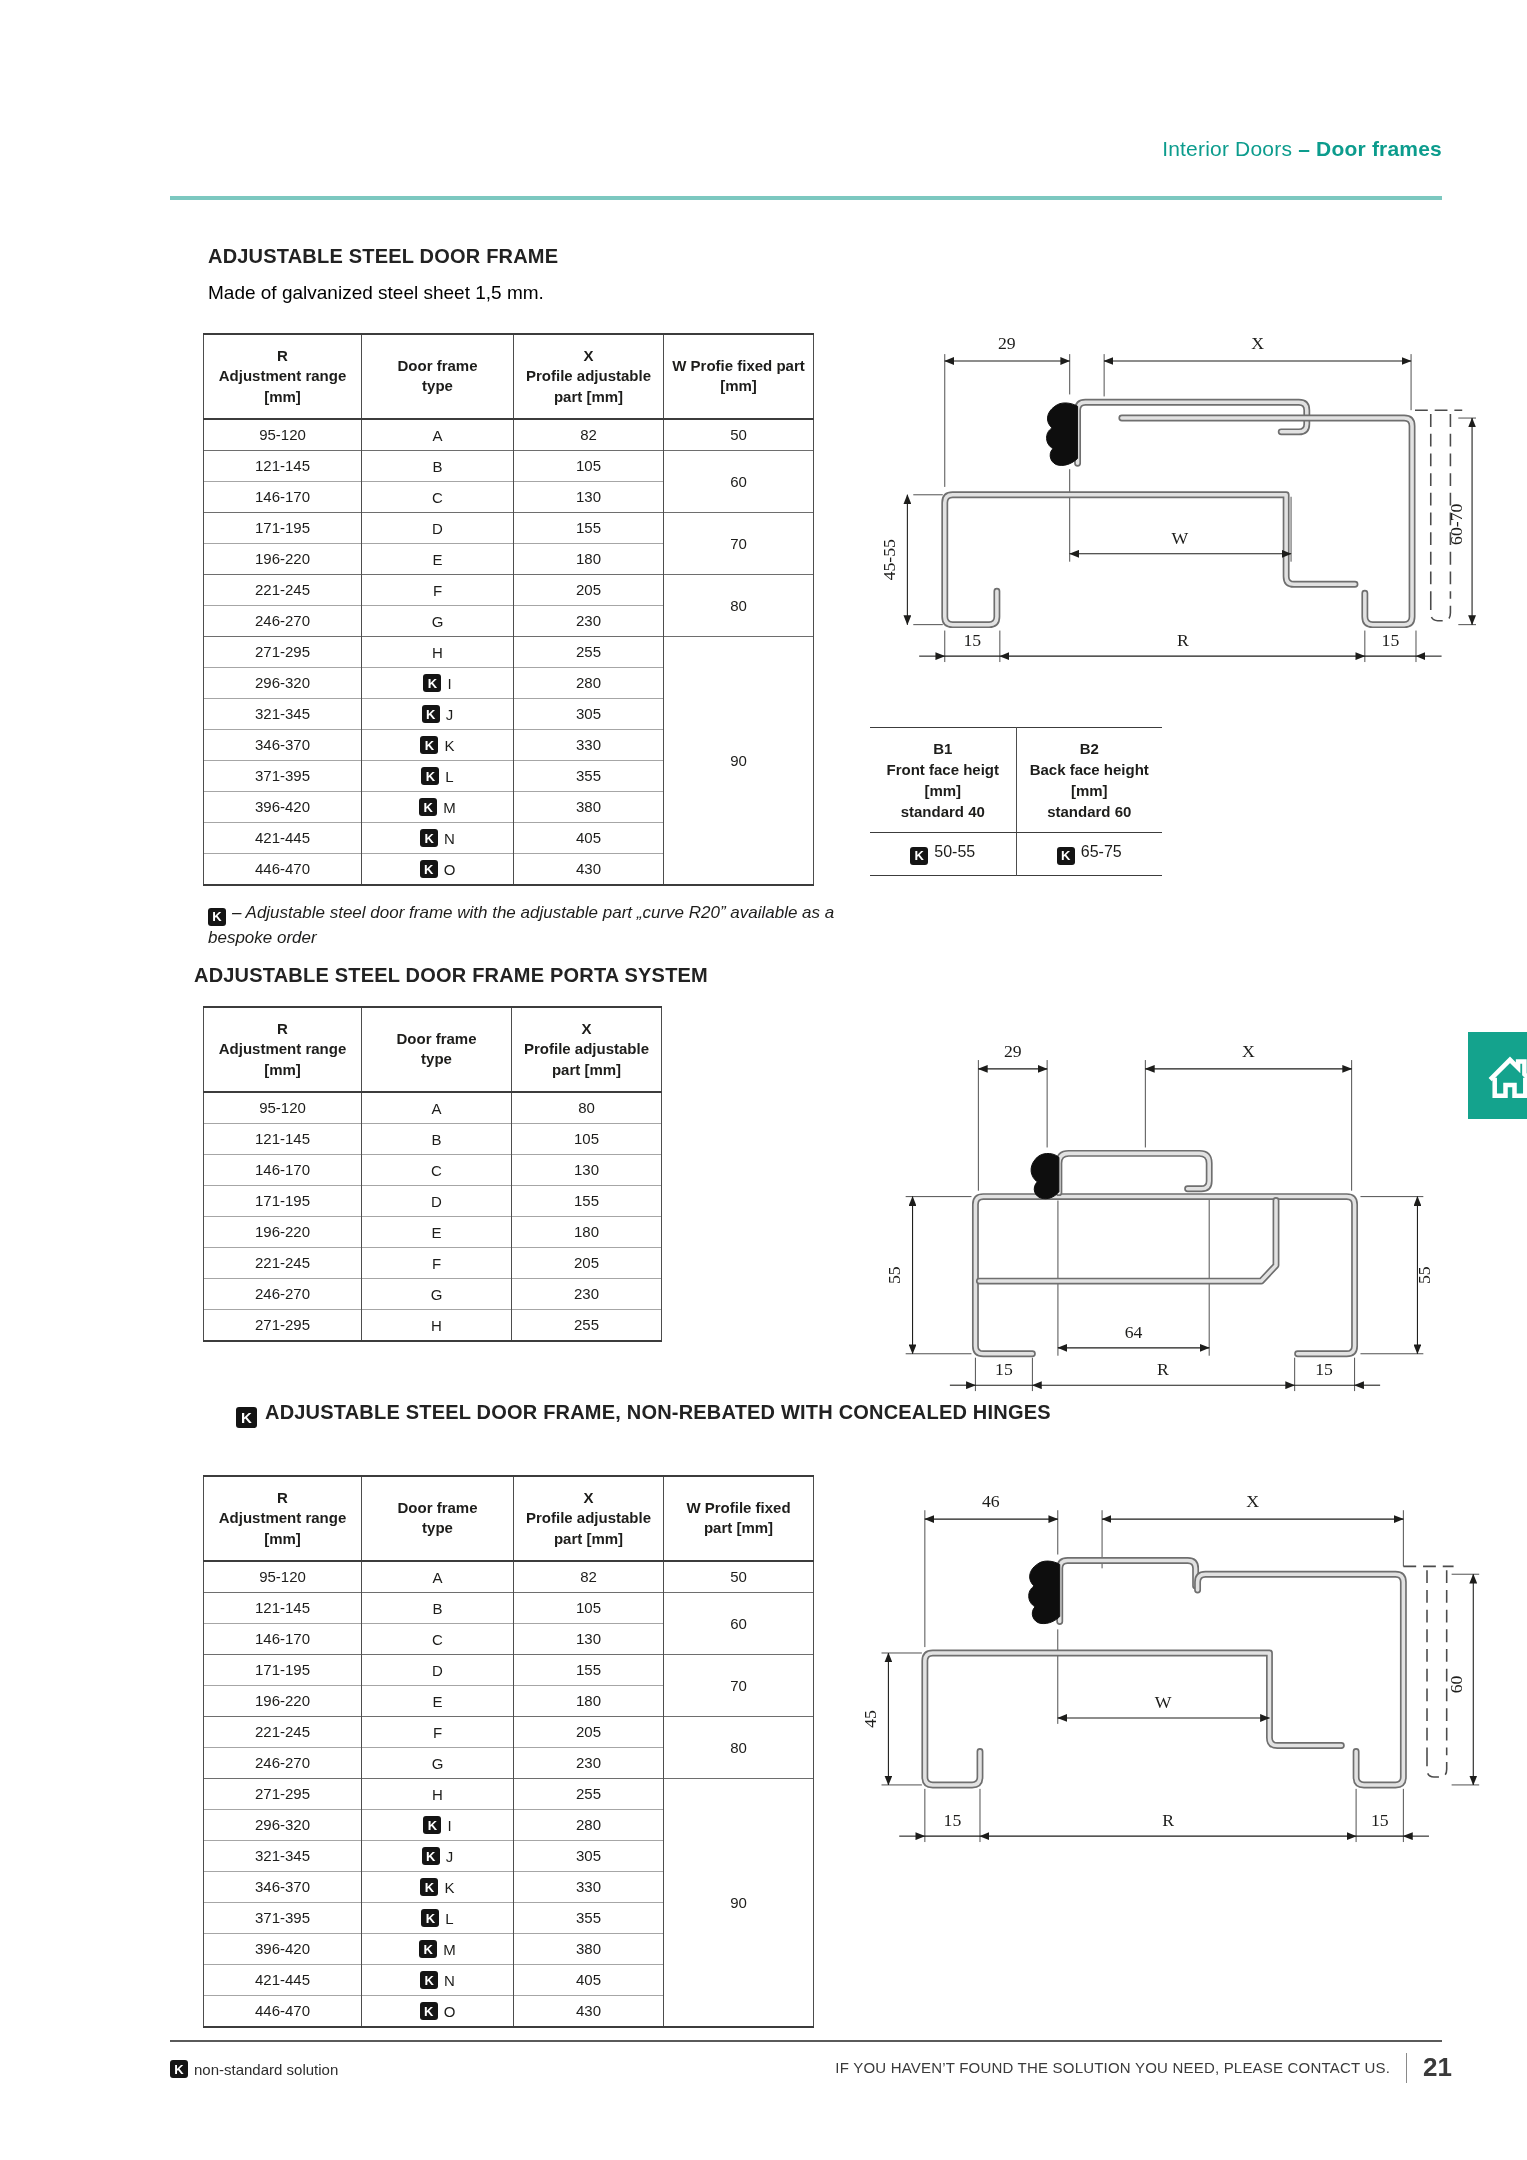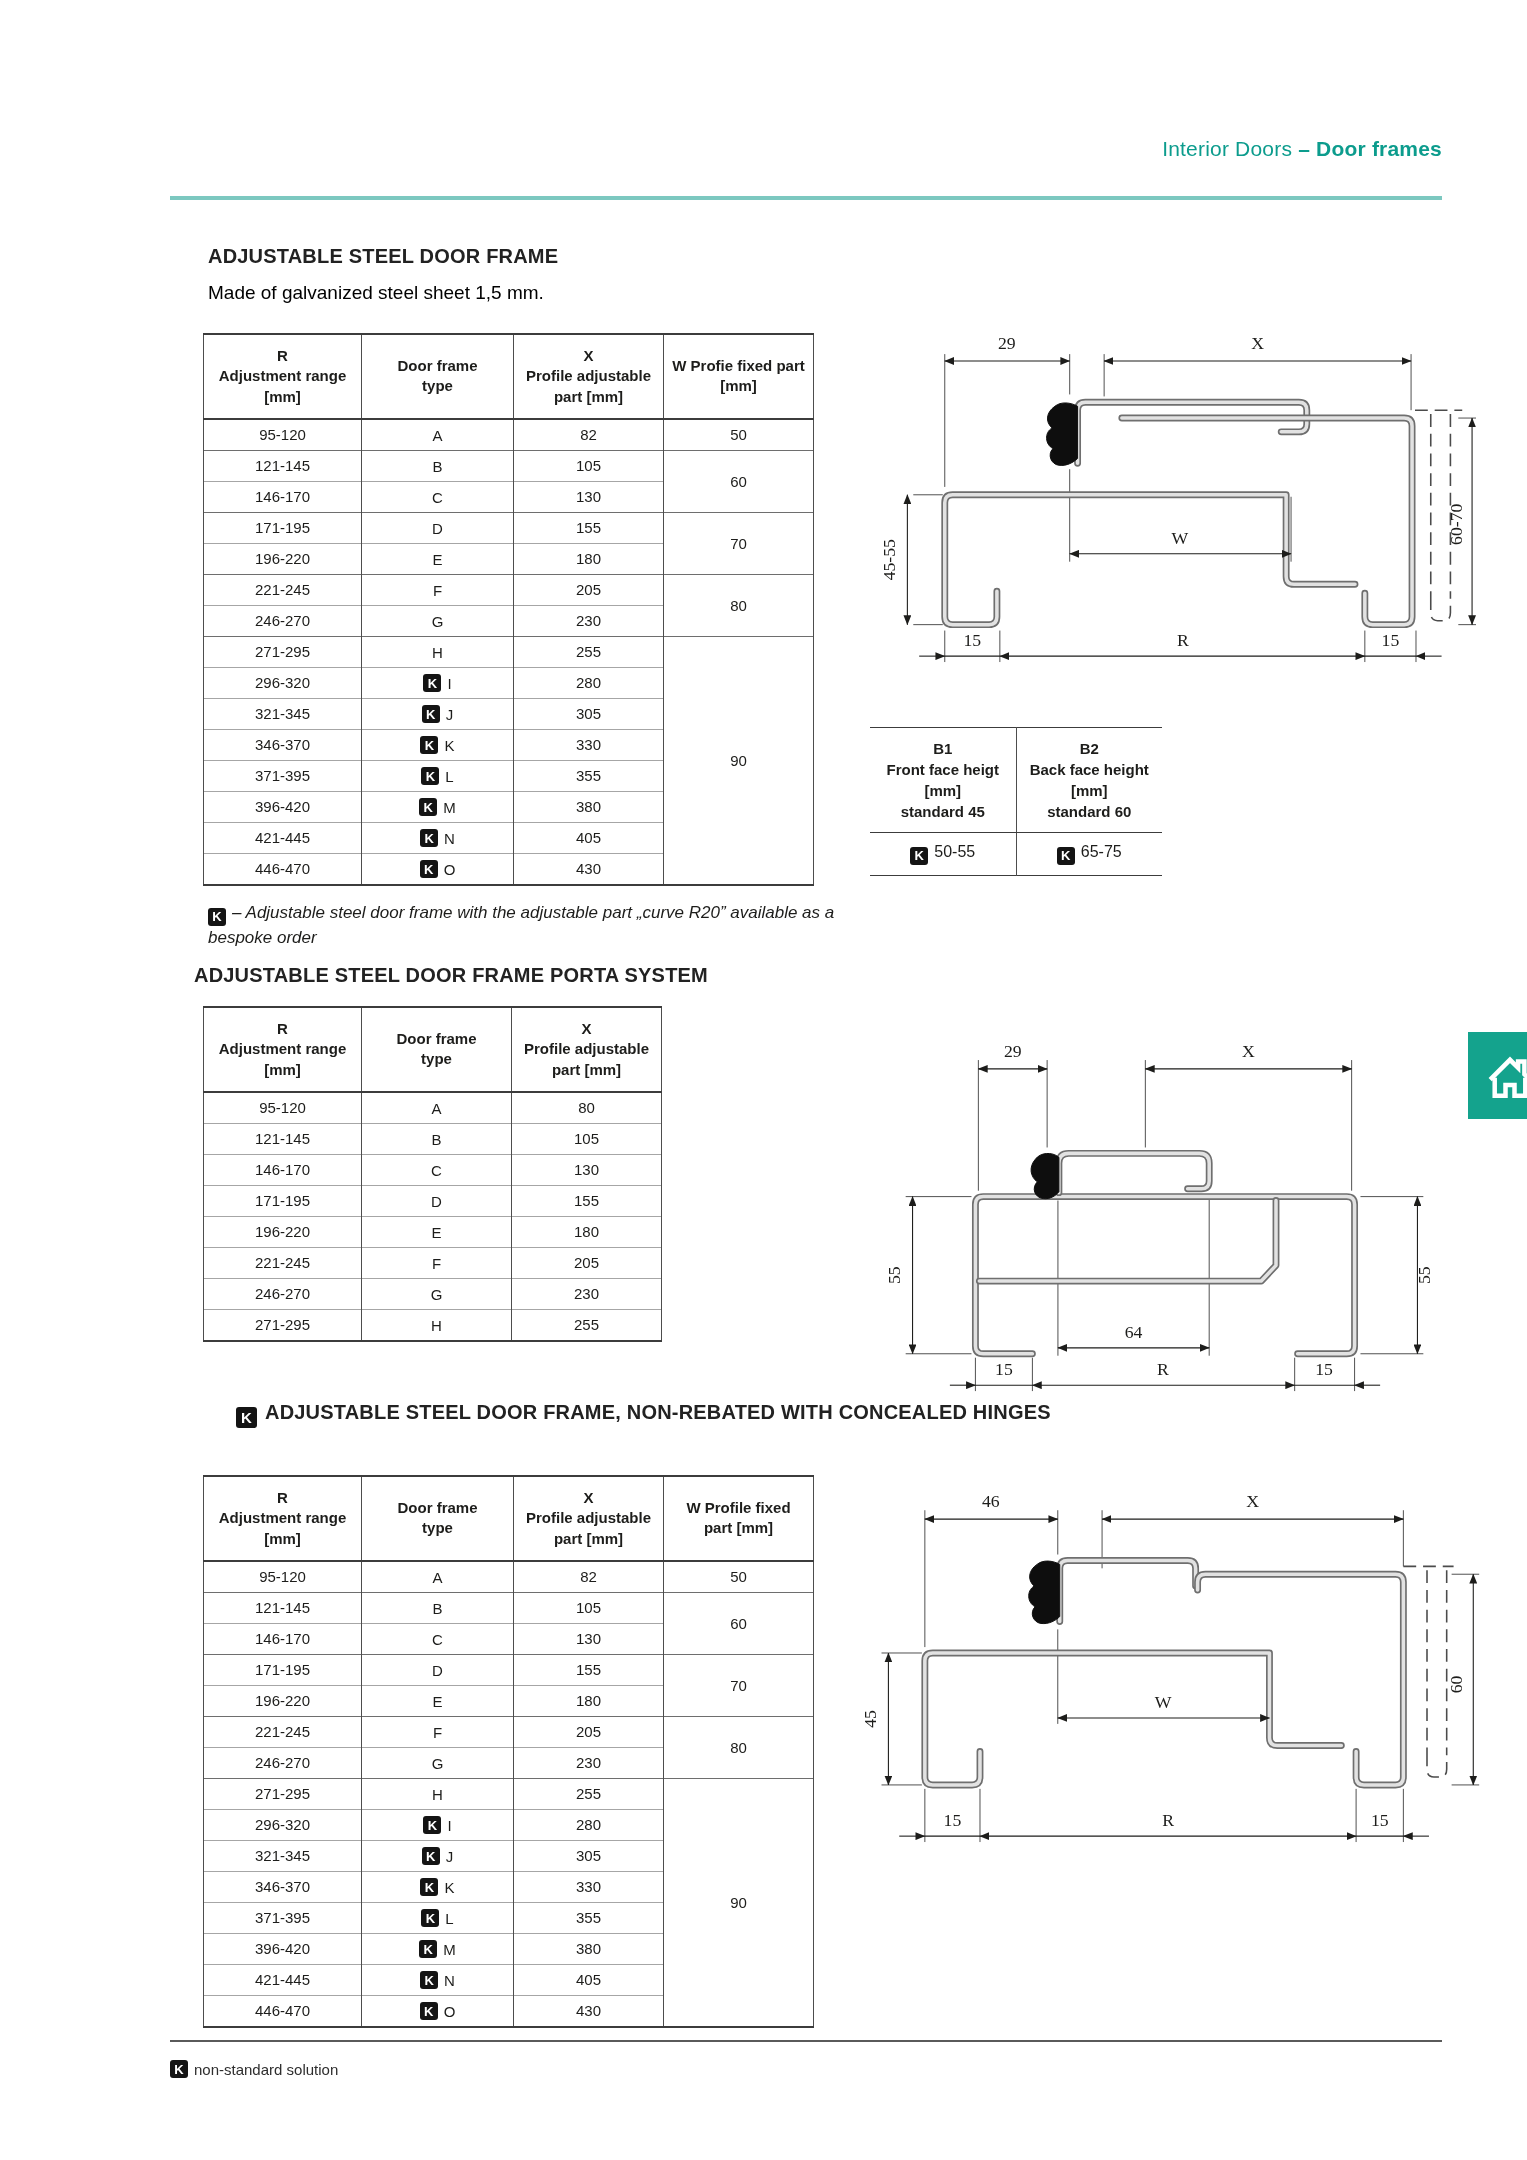--- a/index.html
+++ b/index.html
@@ -223,21 +223,21 @@
     <text class="dim" x="531" y="352">15</text>
   </svg>
 
   <div class="twrap" style="top:727px;left:845px;">
     <table class="btable">
       <thead>
         <tr>
           <th>B1
 Front face heigt
 [mm]
-standard 45</th>
+standard 40</th>
           <th>B2
 Back face height
 [mm]
 standard 60</th>
         </tr>
       </thead>
       <tbody>
         <tr>
           <td><span class="kicon">K</span><span>50-55</span></td>
           <td><span class="kicon">K</span><span>65-75</span></td>
@@ -497,14 +497,19 @@
     <text class="dim" x="103" y="374">15</text>
     <text class="dim" x="322" y="374">R</text>
     <text class="dim" x="537" y="374">15</text>
   </svg>
 
   <div class="foot-rule"></div>
   <div class="footer-left">
     <span class="kicon">K</span>
       <span>non-standard solution</span>
   </div>
+  <div class="footer-right">
+    <span class="footer-msg">IF YOU HAVEN’T FOUND THE SOLUTION YOU NEED, PLEASE CONTACT US.</span>
+    <span class="footer-div"></span>
+    <span class="footer-num">21</span>
+  </div>
 
 </div>
 
 </body></html>

